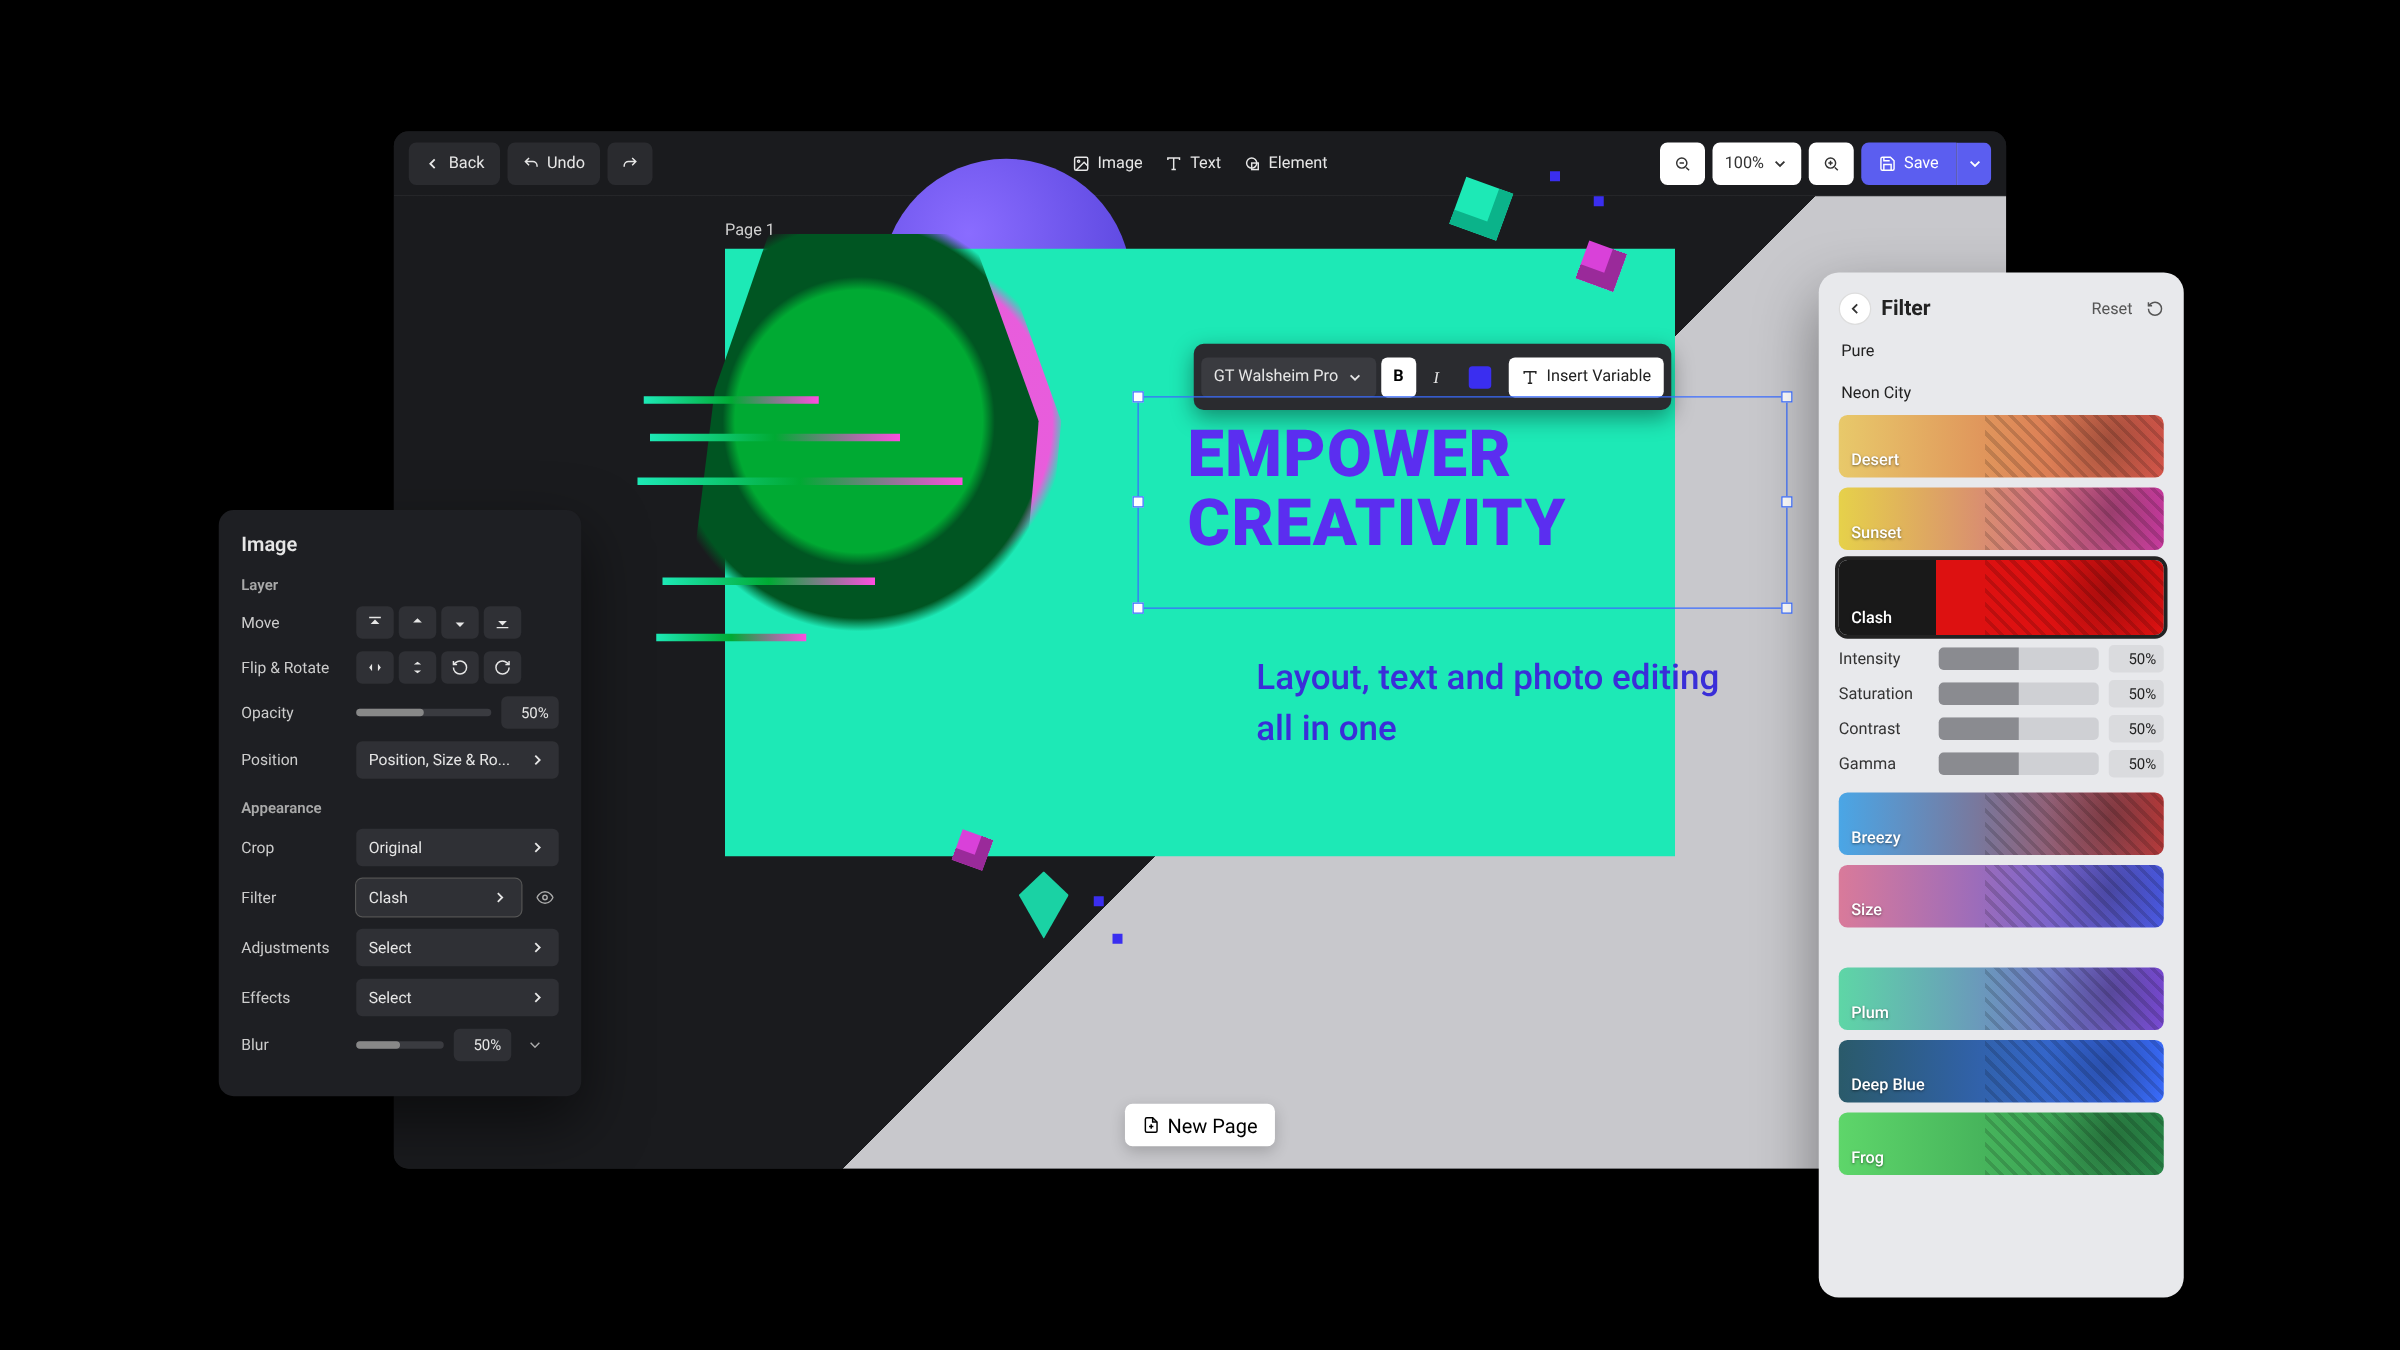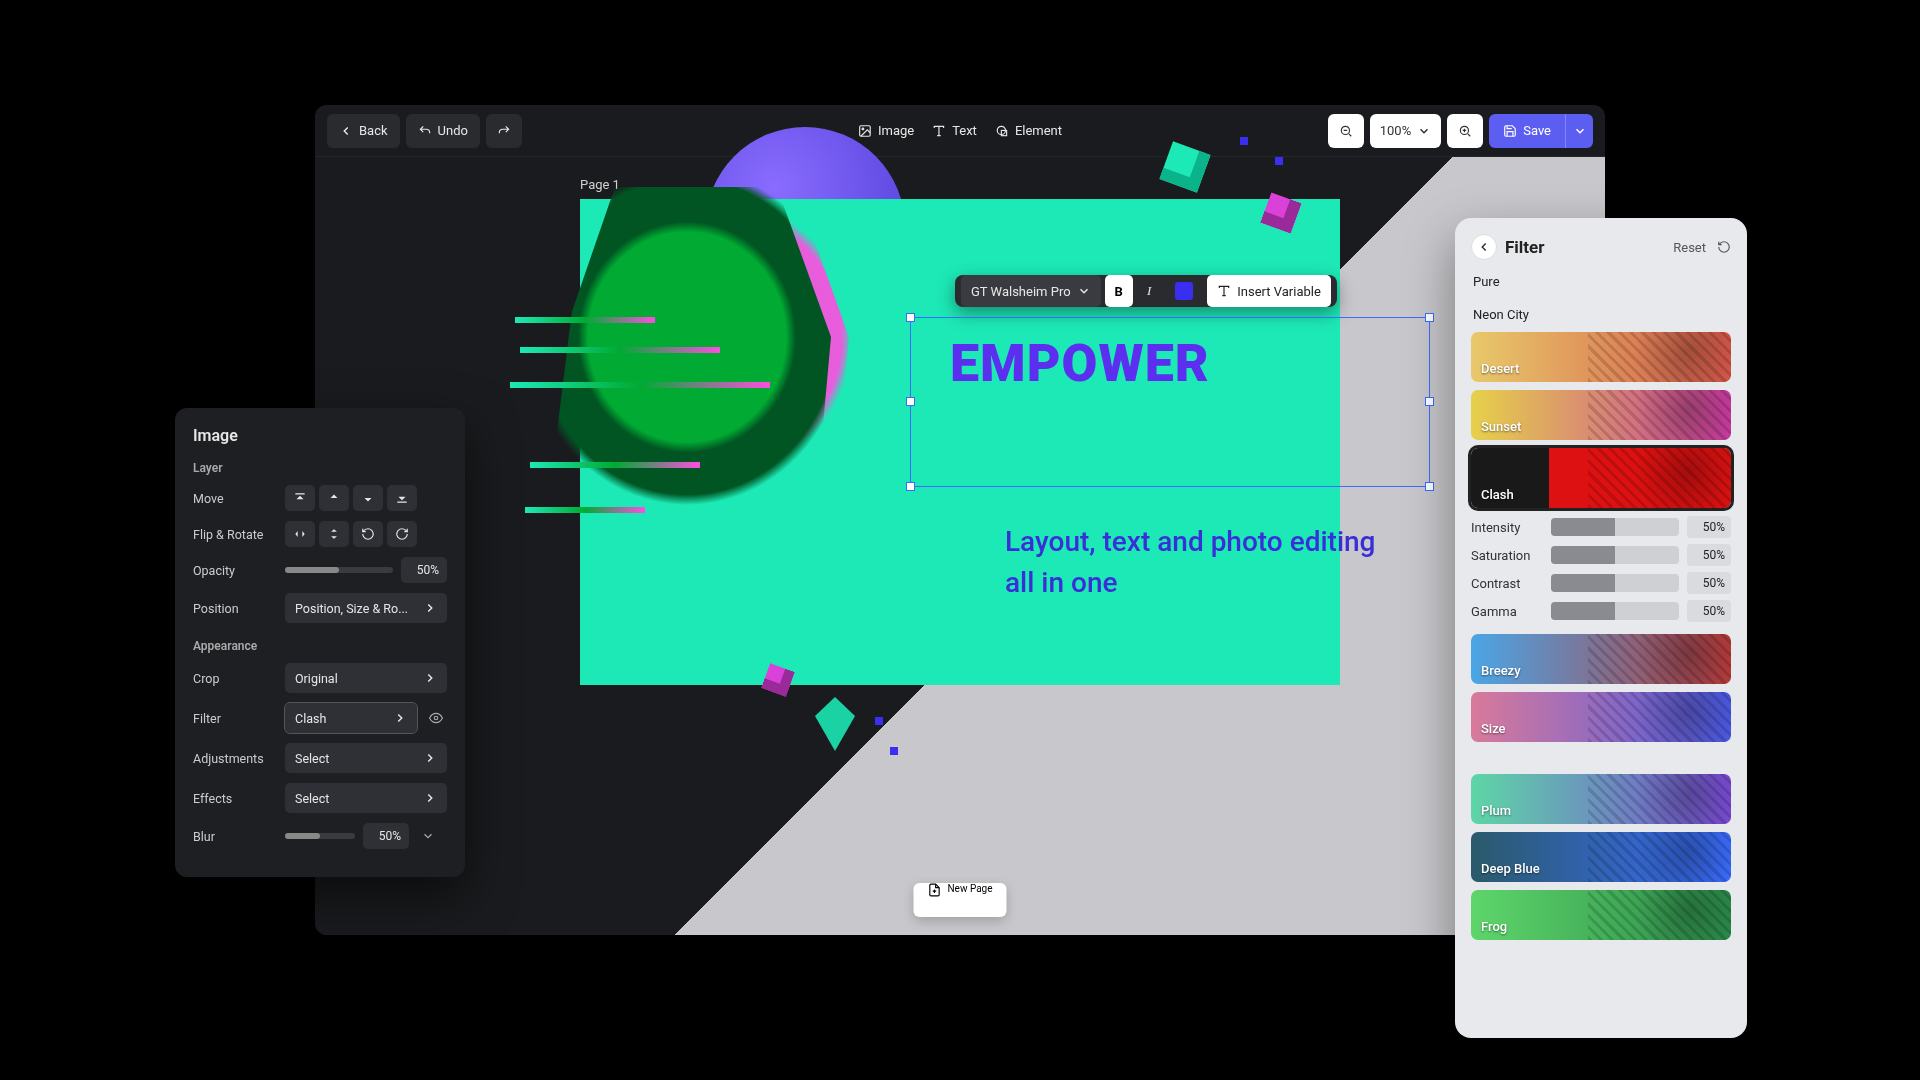--- a/index.html
+++ b/index.html
@@ -98,21 +98,21 @@
 }
 .sel-box .h { position:absolute; width:9px; height:9px; background:#fff; border:1.5px solid #3a6cff; }
 .h.tl{left:-5px;top:-5px}.h.tr{right:-5px;top:-5px}.h.bl{left:-5px;bottom:-5px}.h.br{right:-5px;bottom:-5px}
 .h.ml{left:-5px;top:calc(50% - 5px)}.h.mr{right:-5px;top:calc(50% - 5px)}
 .subhead {
   position: absolute; left: 690px; top: 365px; width: 400px;
   font-size: 28px; line-height: 1.45; color: #3a2ed8; font-weight: 500;
 }
 .float-toolbar {
   position: absolute; left: 640px; top: 118px;
-  height: 32px; background: #2a2b2f; border-radius: 8px;
+  height: 53px; background: #2a2b2f; border-radius: 8px;
   display: flex; align-items: center; padding: 0 6px; gap: 4px;
   box-shadow: 0 6px 18px rgba(0,0,0,.4);
 }
 .ft-seg {
   height: 32px; padding: 0 10px; border-radius: 5px;
   display: inline-flex; align-items: center; gap: 6px;
   color: #e6e6e6; font-size: 13px; cursor: pointer;
 }
 .ft-seg.dark { background: #3a3b40; }
 .ft-seg.white { background: #fff; color: #000; font-weight: 700; }
@@ -123,21 +123,21 @@
 .cube.teal{left:850px;top:-10px;background:#1de9b6;box-shadow:inset -12px -12px 0 #0bb38a;}
 .cube.mag{left:950px;top:40px;background:#d941d9;box-shadow:inset -12px -12px 0 #9a2a9a;width:32px;height:32px;}
 .cube.mag2{left:450px;top:510px;background:#d941d9;box-shadow:inset -10px -10px 0 #9a2a9a;width:26px;height:26px;}
 .diamond{position:absolute;left:500px;top:540px;width:40px;height:54px;background:#1de9b6;clip-path:polygon(50% 0,100% 35%,50% 100%,0 35%);filter:brightness(.9);}
 .dot{position:absolute;width:8px;height:8px;background:#3a2ef0;}
 .d1{left:560px;top:560px}.d2{left:575px;top:590px}.d3{left:925px;top:-20px}.d4{left:960px;top:0}
 
 .newpage {
   position: absolute; left: 50%; bottom: 18px; transform: translateX(-50%);
   height: 34px; padding: 0 14px; background: #fff; border-radius: 6px;
-  font-size: 10px; display: inline-flex; align-items: flex-start; gap: 6px; cursor: pointer;
+  font-size: 16px; display: inline-flex; align-items: center; gap: 6px; cursor: pointer;
   box-shadow: 0 4px 12px rgba(0,0,0,.2);
 }
 
 
 .panel-left {
   position: absolute; left: 175px; top: 408px;
   width: 290px; background: #1e1f23; border-radius: 12px;
   padding: 18px; color: #e6e6e6;
   box-shadow: 0 20px 50px rgba(0,0,0,.55);
 }
@@ -323,20 +323,21 @@
     <div class="sel-box">
       <div class="h tl"></div>
       <div class="h tr"></div>
       <div class="h bl"></div>
       <div class="h br"></div>
       <div class="h ml"></div>
       <div class="h mr"></div>
     </div>
     <div class="headline">
       <div>EMPOWER</div>
+      <div>CREATIVITY</div>
     </div>
     <div class="subhead">Layout, text and photo editing all in one</div>
 
     <div class="newpage">
       <svg class="ic" viewBox="0 0 24 24" fill="none" stroke="currentColor" stroke-width="2">
           <path d="M14 2H6a2 2 0 00-2 2v16a2 2 0 002 2h12a2 2 0 002-2V8z"></path>
           <path d="M14 2v6h6M12 11v6M9 14h6"></path>
         </svg>
       <span>New Page</span>
     </div>

